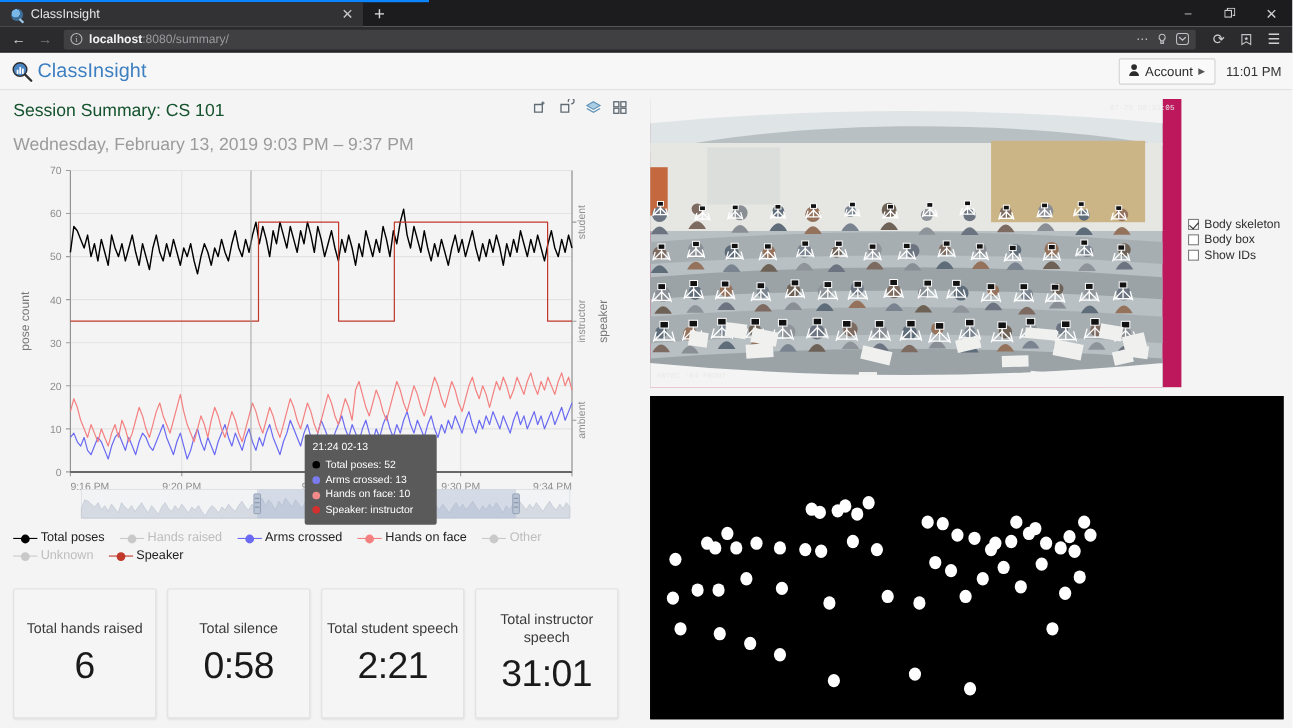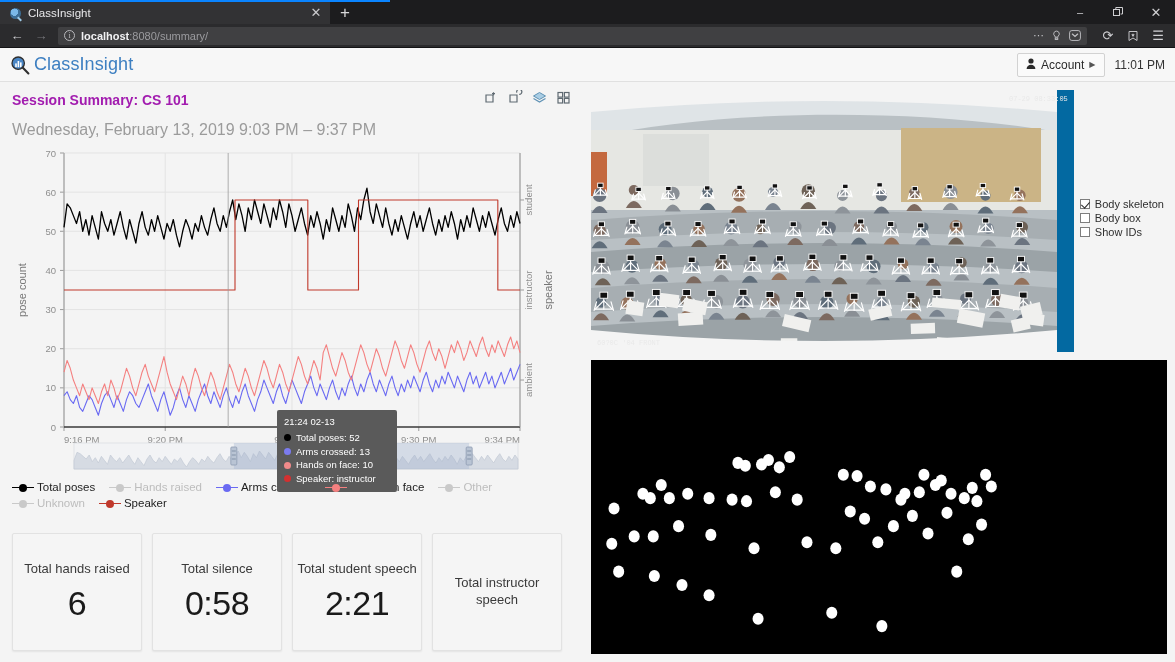--- a/index.html
+++ b/index.html
@@ -86,31 +86,31 @@
     font-size: 12px; color: #2b2b2b;
   }
   .acct-ic { font-size: 11px; }
   .caret { font-size: 8px; color: #555; }
   .clock { font-size: 12px; color: #333; }
 
   .body-area { display: flex; height: calc(100% - 34px); }
   .left-col { width: 585px; padding: 10px 12px 0 12px; position: relative; }
   .right-col { flex: 1; padding: 8px 8px 8px 6px; display: flex; flex-direction: column; gap: 8px; }
 
-  .sess-title { font-size: 14px; font-weight: bold; color: #a21caf; }
+  .sess-title { font-size: 16px; font-weight: normal; color: #14532d; }
   .sess-sub { font-size: 16px; color: #9b9b9b; margin-top: 13px; }
 
   .chart-tools { position: absolute; right: 14px; top: 8px; display: flex; gap: 9px; align-items: center; }
   .tool { width: 15px; height: 15px; position: relative; }
 
   .chart-wrap { position: relative; width: 561px; height: 330px; margin-top: 6px; }
   .chart-svg { position: absolute; left: 0; top: 0; }
 
   .tooltip {
-    position: absolute; left: 265px; top: 265px; width: 120px;
+    position: absolute; left: 265px; top: 248px; width: 120px;
     background: #5a5a5a; color: #fff; border-radius: 2px; padding: 5px 7px 6px 7px;
     font-size: 9.5px; line-height: 1.45;
   }
   .tt-title { font-size: 9.5px; margin-bottom: 2px; }
   .tt-row { display: flex; align-items: center; gap: 5px; white-space: nowrap; }
   .tt-dot { width: 7px; height: 7px; border-radius: 50%; flex: 0 0 7px; }
 
   .legend { margin-top: 6px; width: 561px; display: flex; flex-wrap: wrap; gap: 4px 14px; }
   .lg { display: flex; align-items: center; gap: 3px; font-size: 11.5px; color: #222; }
   .lg.off { color: #bdbdbd; }
@@ -120,21 +120,21 @@
 
   .cards { display: flex; gap: 10px; margin-top: 24px; }
   .card {
     width: 130px; height: 118px; background: #f5f5f5; border: 1px solid #e2e2e2;
     border-radius: 2px; display: flex; flex-direction: column; align-items: center;
     justify-content: center; box-shadow: 0 1px 2px rgba(0,0,0,.07);
   }
   .card-label { font-size: 13px; color: #3a3a3a; text-align: center; line-height: 1.3; }
   .card-value { font-size: 34px; color: #1a1a1a; margin-top: 6px; font-weight: 300; letter-spacing: -.5px; }
 
-  .video-panel { position: relative; width: 100%; height: 262px; background: #0369a1; overflow: hidden; }
+  .video-panel { position: relative; width: 100%; height: 262px; background: #be185d; overflow: hidden; }
   .video-canvas { position: absolute; left: 0; top: 0; }
   .vid-stamp { position: absolute; color: #e9e9e9; font-size: 7px; font-family: "Liberation Mono", monospace; }
   .vid-stamp.tr { right: 6px; top: 5px; }
   .vid-stamp.bl { left: 6px; bottom: 5px; }
 
   .video-row { display: flex; gap: 6px; }
   .checks { width: 104px; padding-top: 108px; display: flex; flex-direction: column; gap: 2px; }
   .chk { display: flex; align-items: center; gap: 5px; font-size: 11px; color: #2e2e2e; text-align: center; }
   .chk-box {
     width: 10px; height: 10px; border: 1px solid #7d7d7d; background: #fff;
@@ -423,20 +423,21 @@
             <div class="card">
               <div class="card-label">Total silence</div>
               <div class="card-value">0:58</div>
             </div>
             <div class="card">
               <div class="card-label">Total student speech</div>
               <div class="card-value">2:21</div>
             </div>
             <div class="card">
               <div class="card-label">Total instructor speech</div>
+              <div class="card-value">31:01</div>
             </div>
           </div>
       </div>
 
       <div class="right-col">
         <div class="video-row">
           <div class="video-panel">
             <svg class="video-canvas" id="video" width="466" height="262" viewBox="0 0 466 262">
                 <rect x="0" y="0" width="466" height="262" fill="#b9c0c4"></rect>
                 <path d="M0 0 H466 V42 C330 18 130 18 0 48 Z" fill="#dfe4e7"></path>

